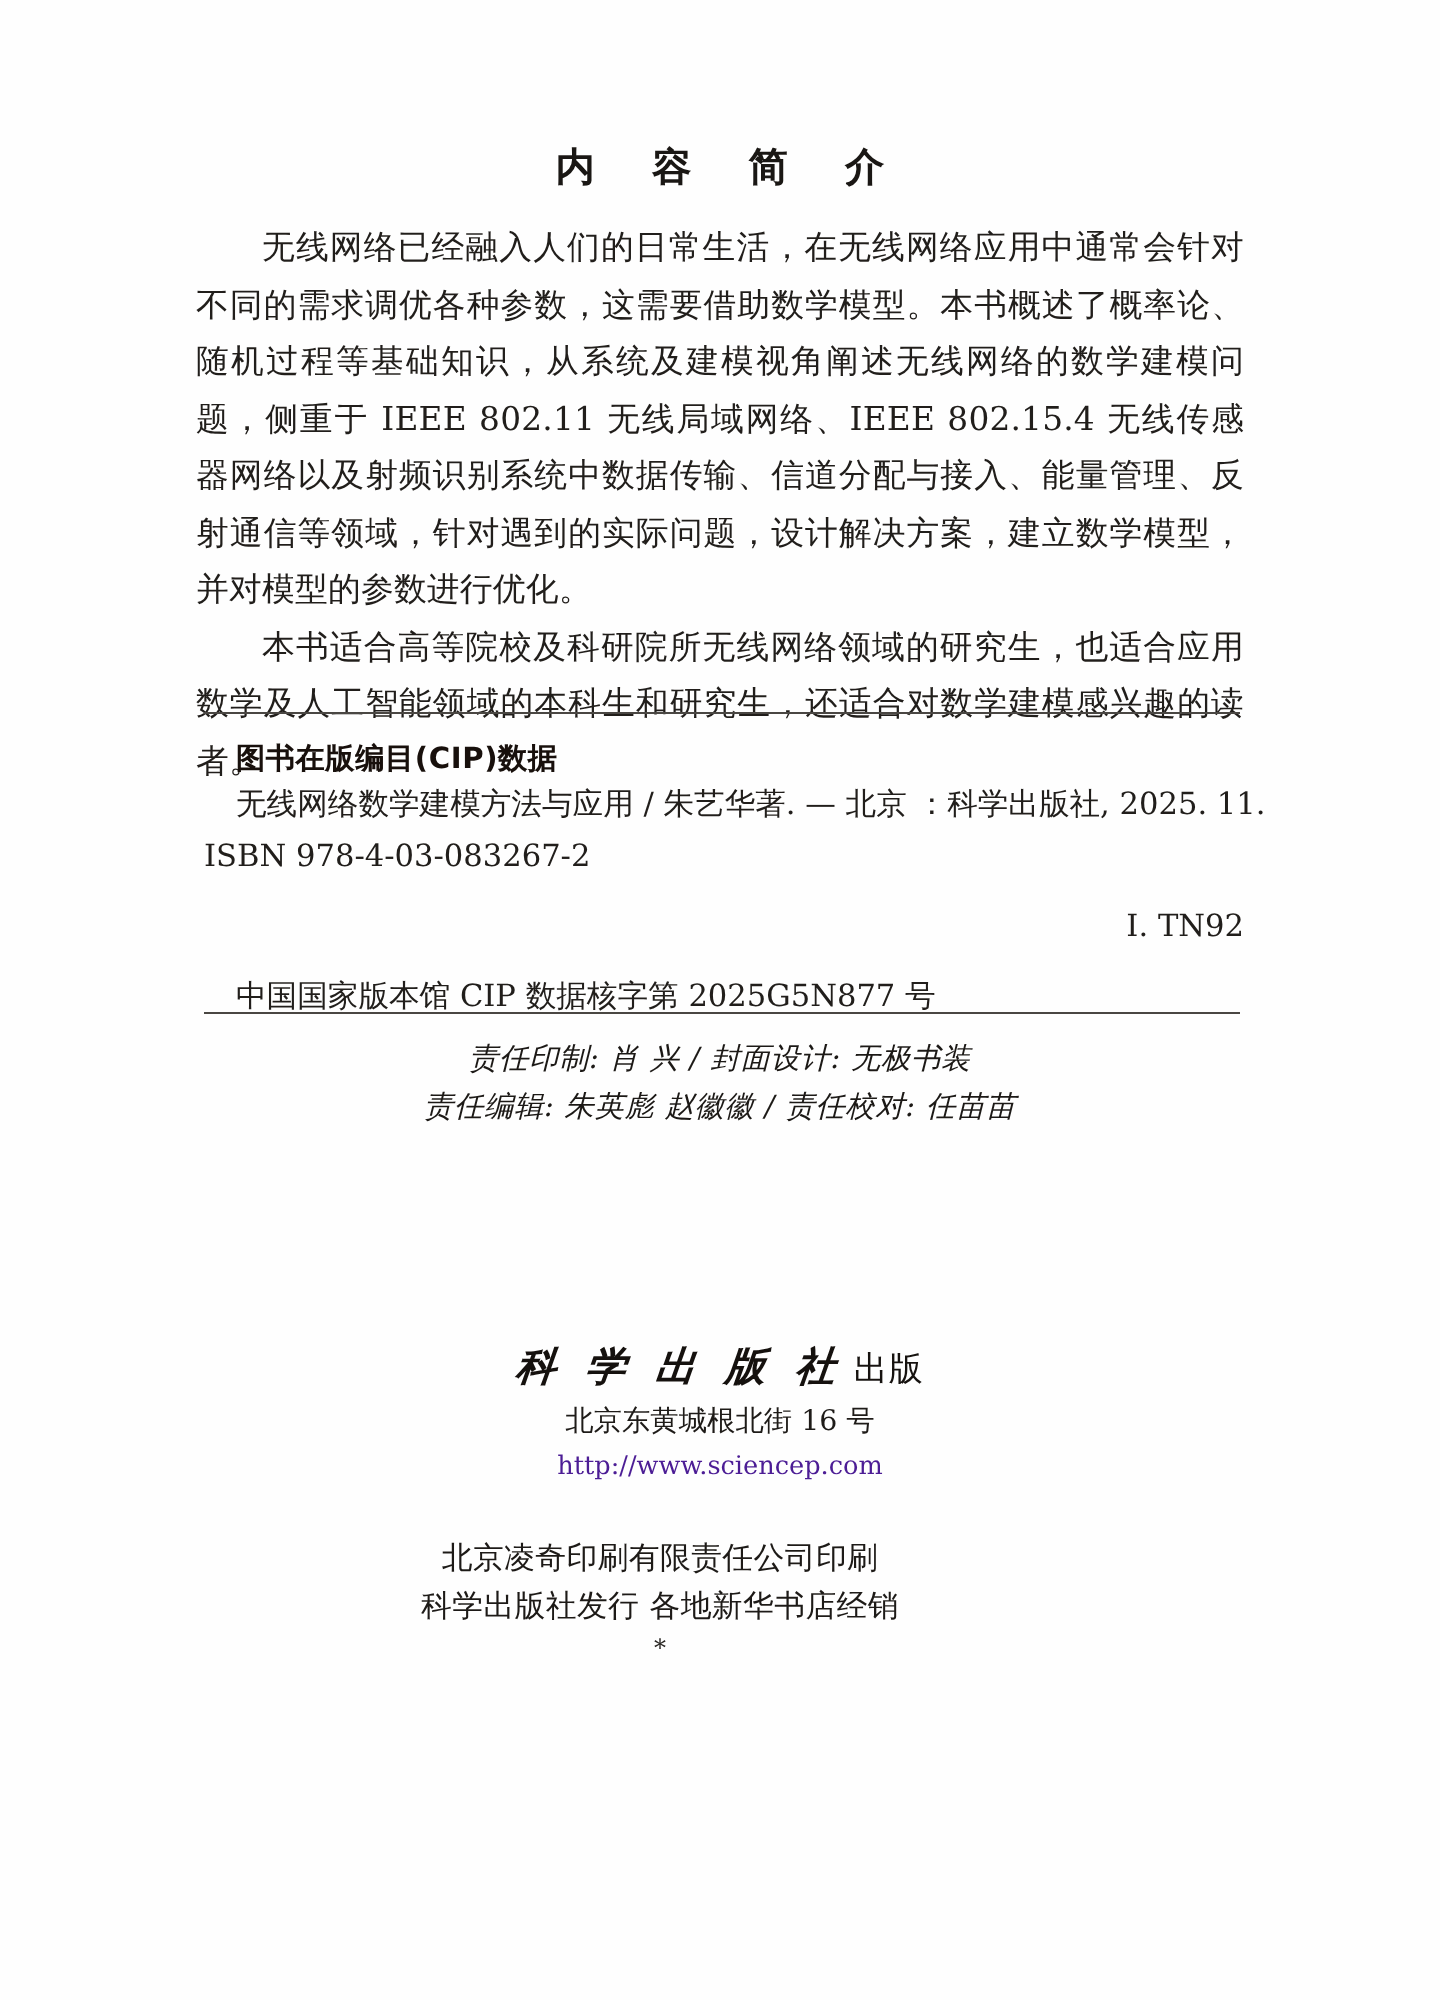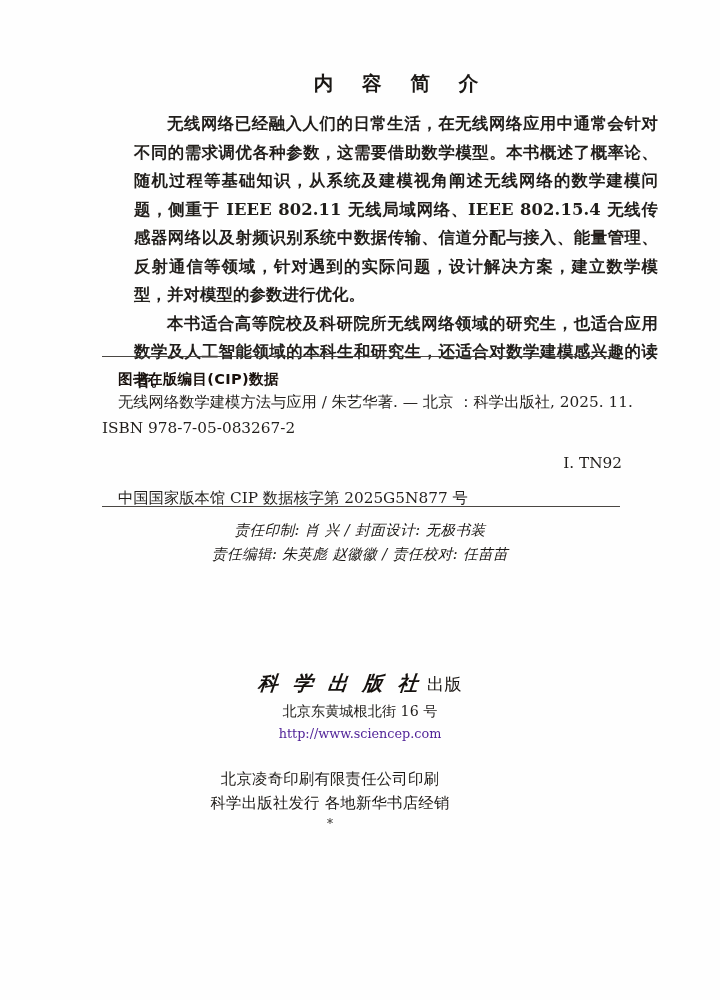--- a/index.html
+++ b/index.html
@@ -23,42 +23,40 @@
     height: 1000px;
     background: #fefefe;
   }
 
   
   .summary-block {
     position: absolute;
     left: 98px;
     top: 70px;
     width: 524px;
-    margin-left: 36px;
   }
   .summary-title {
     text-align: center;
     font-family: "DejaVu Sans", "Liberation Sans", sans-serif;
     font-weight: 700;
     font-size: 19.5px;
     letter-spacing: 11px;
     text-indent: 11px;
     color: #1a1714;
     margin-bottom: 13px;
   }
   .summary-para {
     font-size: 16.4px;
     line-height: 28.5px;
     text-align: justify;
     text-justify: inter-character;
     text-indent: 33px;
     color: #211e1b;
     margin: 0;
     letter-spacing: 0.1px;
-    font-weight: bold;
   }
   .summary-para + .summary-para { margin-top: 0px; }
 
   
   .rule {
     position: absolute;
     left: 102px;
     width: 518px;
     height: 1px;
     background: #4a4743;
@@ -213,21 +211,21 @@
     <p class="summary-para">无线网络已经融入人们的日常生活，在无线网络应用中通常会针对不同的需求调优各种参数，这需要借助数学模型。本书概述了概率论、随机过程等基础知识，从系统及建模视角阐述无线网络的数学建模问题，侧重于 IEEE 802.11 无线局域网络、IEEE 802.15.4 无线传感器网络以及射频识别系统中数据传输、信道分配与接入、能量管理、反射通信等领域，针对遇到的实际问题，设计解决方案，建立数学模型，并对模型的参数进行优化。</p>
     <p class="summary-para">本书适合高等院校及科研院所无线网络领域的研究生，也适合应用数学及人工智能领域的本科生和研究生，还适合对数学建模感兴趣的读者。</p>
   </div>
 
   <div class="rule rule-top"></div>
   <div class="rule rule-bottom"></div>
 
   <div class="cip-block">
     <div class="cip-heading">图书在版编目(CIP)数据</div>
     <div class="cip-line indent1">无线网络数学建模方法与应用 / 朱艺华著. — 北京 ：科学出版社, 2025. 11.</div>
-    <div class="cip-line indent0">ISBN 978-7-05-083267-2</div>
+    <div class="cip-line indent0">ISBN 978-4-03-083267-2</div>
     <div class="cip-gap"></div>
     <div class="cip-line indent2">Ⅰ. TN92</div>
     <div class="cip-gap"></div>
     <div class="cip-line indent1">中国国家版本馆 CIP 数据核字第 2025G5N877 号</div>
   </div>
 
   <div class="credits-block">
     <div class="credit-line">责任印制: 肖   兴 / 封面设计: 无极书装</div>
     <div class="credit-line">责任编辑: 朱英彪   赵徽徽 / 责任校对: 任苗苗</div>
   </div>

